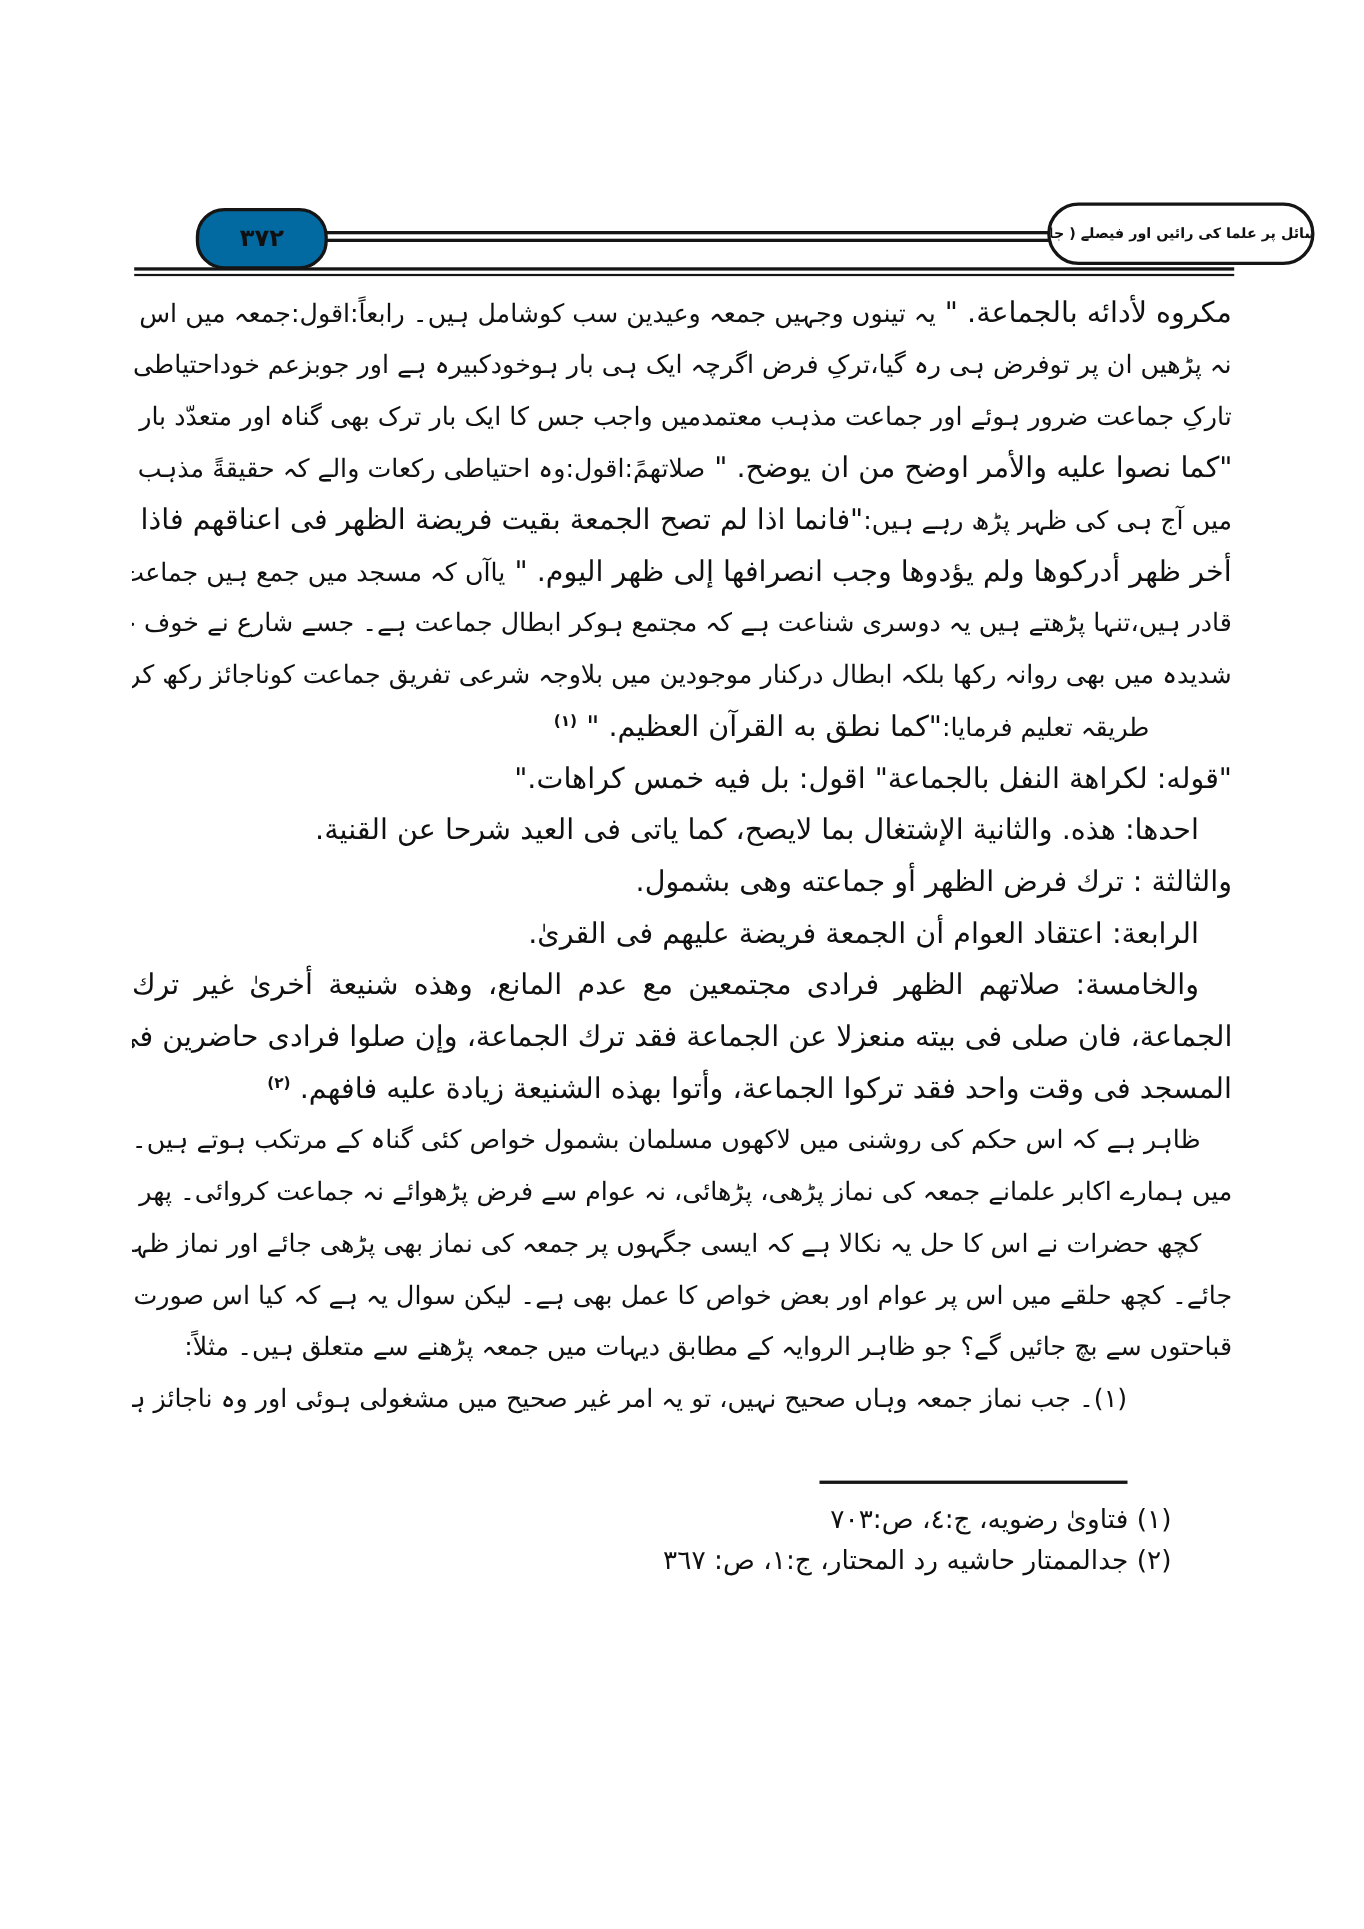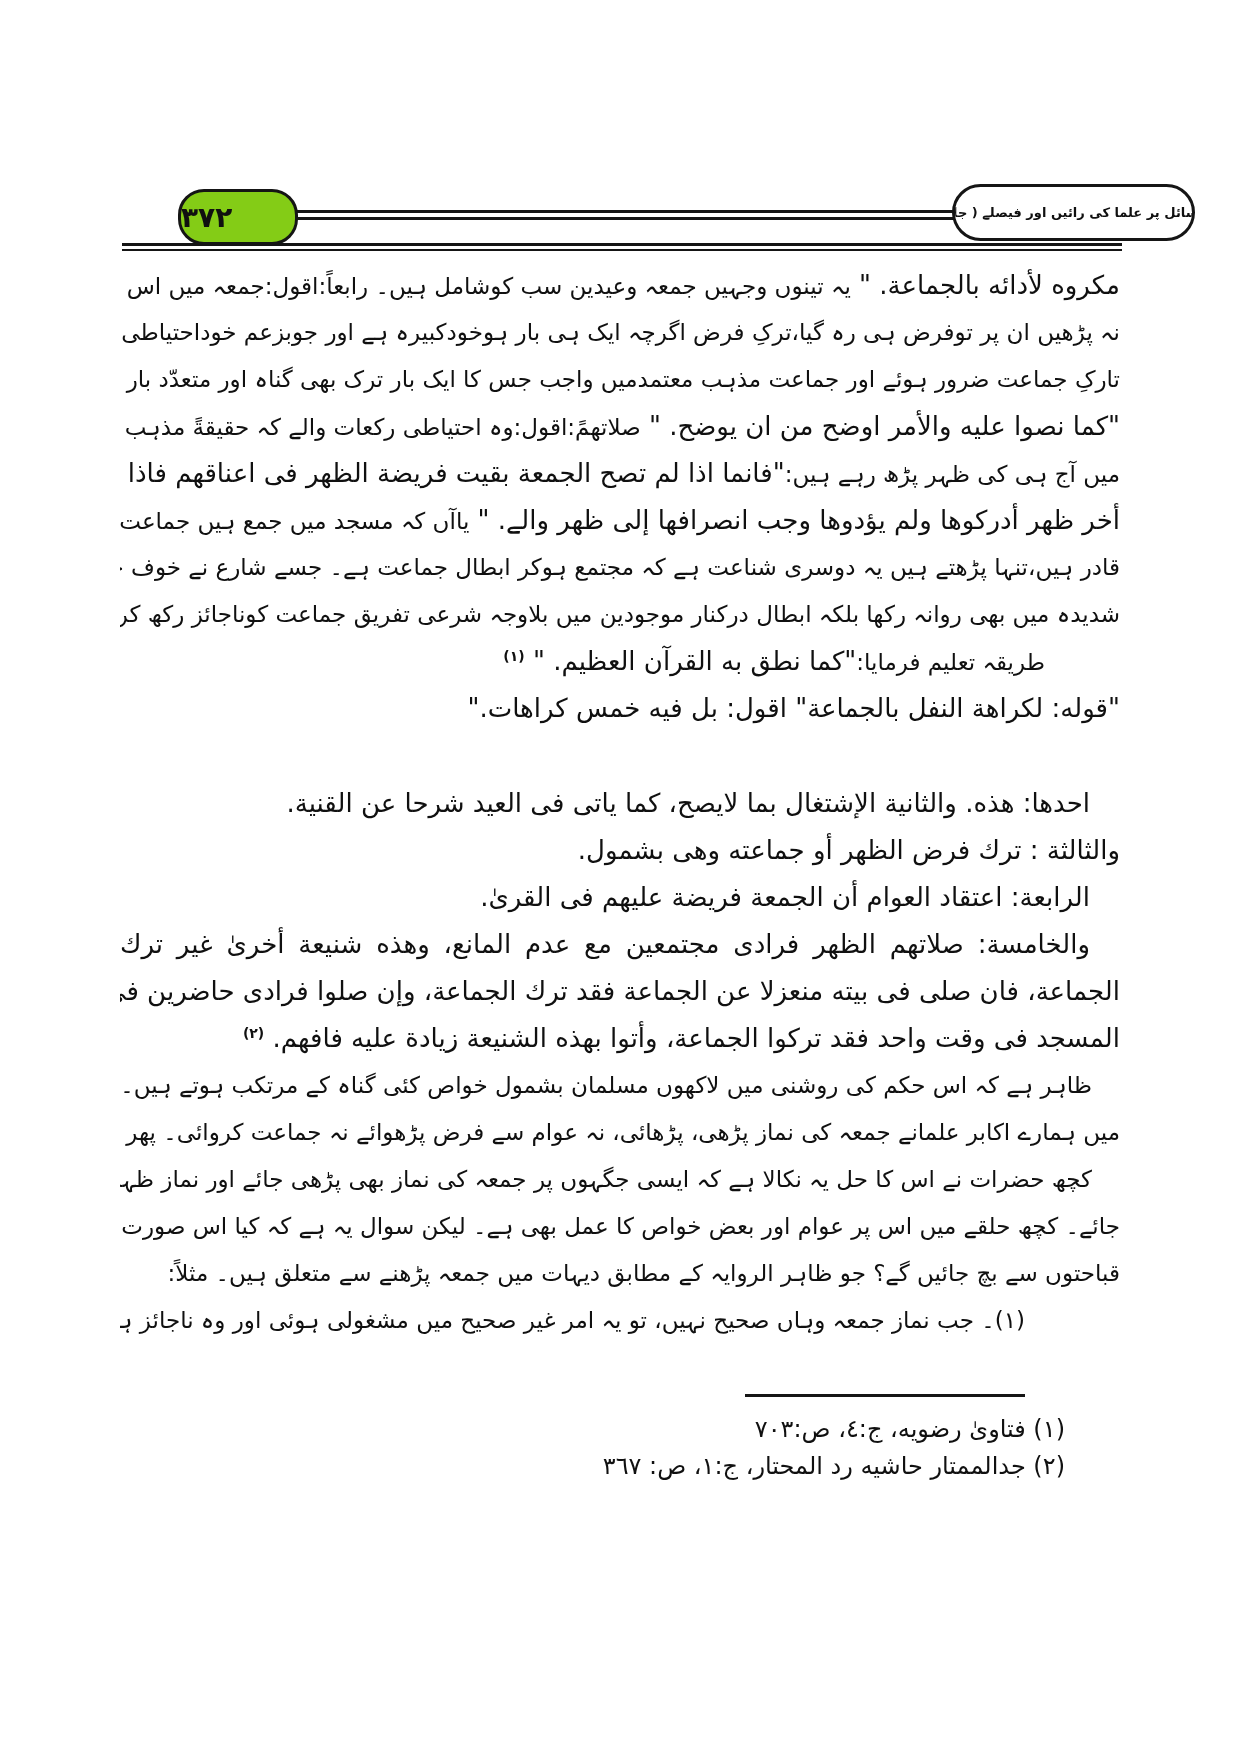--- a/index.html
+++ b/index.html
@@ -5,23 +5,23 @@
   html,body{margin:0;padding:0;}
   body{
     width:1240px;height:1754px;background:#ffffff;position:relative;
     font-family:"DejaVu Sans",sans-serif;color:#101010;overflow:hidden;
   }
   .page{position:absolute;inset:0;background:#ffffff;}
 
   
   .pagenum-box{
     position:absolute;left:178px;top:189px;width:114px;height:50px;
-    border:3px solid #151515;border-radius:26px;background:#84cc16;
-    display:flex;align-items:center;justify-content:flex-end;z-index:2;
-    font-size:28px;font-weight:bold;
+    border:3px solid #151515;border-radius:26px;background:#0369a1;
+    display:flex;align-items:center;justify-content:center;z-index:2;
+    font-size:22px;font-weight:bold;
   }
   .header-connector{
     position:absolute;left:288px;top:210px;width:668px;height:4px;
     border-top:3px solid #151515;border-bottom:3px solid #151515;z-index:1;
   }
   .cartouche{
     position:absolute;left:952px;top:184px;width:243px;height:57px;
     border:3px solid #151515;border-radius:29px;background:#fff;
     display:flex;align-items:center;justify-content:center;z-index:2;
     font-size:13px;font-weight:bold;white-space:nowrap;overflow:hidden;
@@ -73,26 +73,26 @@
 
   <div class="header-rule"></div>
 
   <div class="content">
     <div id="body-lines">
         <div class="line j"><span class="seg-ar">مكروه لأدائه بالجماعة. " </span><span class="seg-ur">یہ تینوں وجہیں جمعہ وعیدین سب کوشامل ہیں۔ </span><span class="seg-ur seg-b">رابعاً</span><span class="seg-ur">:اقول:جمعہ میں اس کے سبب جوظہر</span></div>
         <div class="line j"><span class="seg-ur">نہ پڑھیں ان پر توفرض ہی رہ گیا،ترکِ فرض اگرچہ ایک ہی بار ہوخودکبیرہ ہے اور جوبزعم خوداحتیاطی رکعات پڑھیں وہ بھی</span></div>
         <div class="line j"><span class="seg-ur">تارکِ جماعت ضرور ہوئے اور جماعت مذہب معتمدمیں واجب جس کا ایک بار ترک بھی گناہ اور متعدّد بار ہوتووہ بھی کبیرہ:</span></div>
         <div class="line j"><span class="seg-ar">"كما نصوا علیه والأمر اوضح من ان یوضح. " </span><span class="seg-ur seg-b">صلاتهمً</span><span class="seg-ur">:اقول:وہ احتیاطی رکعات والے کہ حقیقةً مذہب حنفی</span></div>
         <div class="line j"><span class="seg-ur">میں آج ہی کی ظہر پڑھ رہے ہیں:</span><span class="seg-ar">"فانما اذا لم تصح الجمعة بقیت فریضة الظهر فی اعناقهم فاذا نوی</span></div>
-        <div class="line j"><span class="seg-ar">أخر ظهر أدركوها ولم یؤدوها وجب انصرافها إلی ظهر والے. " </span><span class="seg-ur">یاآں کہ مسجد میں جمع ہیں جماعت پر</span></div>
+        <div class="line j"><span class="seg-ar">أخر ظهر أدركوها ولم یؤدوها وجب انصرافها إلی ظهر الیوم. " </span><span class="seg-ur">یاآں کہ مسجد میں جمع ہیں جماعت پر</span></div>
         <div class="line j"><span class="seg-ur">قادر ہیں،تنہا پڑھتے ہیں یہ دوسری شناعت ہے کہ مجتمع ہوکر ابطال جماعت ہے۔ جسے شارع نے خوف جیسی حالت ضرورت</span></div>
         <div class="line j"><span class="seg-ur">شدیدہ میں بھی روانہ رکھا بلکہ ابطال درکنار موجودین میں بلاوجہ شرعی تفریق جماعت کوناجائز رکھ کر ایک ہی جماعت کرنے کا</span></div>
         <div class="line" style="padding-right: 75px;"><span class="seg-ur">طریقہ تعلیم فرمایا:</span><span class="seg-ar">"كما نطق به القرآن العظیم. " </span><sup>(۱)</sup></div>
         <div class="line"><span class="seg-ar">"قوله: لكراهة النفل بالجماعة" اقول: بل فیه خمس كراهات."</span></div>
-        <div class="line" style="padding-right: 30px; margin-top: 48px;"><span class="seg-ar">احدها: هذه. والثانیة الإشتغال بما لایصح، كما یاتی فی العید شرحا عن القنیة.</span></div>
+        <div class="line" style="padding-right: 30px;"><span class="seg-ar">احدها: هذه. والثانیة الإشتغال بما لایصح، كما یاتی فی العید شرحا عن القنیة.</span></div>
         <div class="line"><span class="seg-ar">والثالثة : ترك فرض الظهر أو جماعته وهی بشمول.</span></div>
         <div class="line" style="padding-right: 30px;"><span class="seg-ar">الرابعة: اعتقاد العوام أن الجمعة فریضة علیهم فی القرىٰ.</span></div>
         <div class="line j" style="padding-right: 30px;"><span class="seg-ar">والخامسة: صلاتهم الظهر فرادى مجتمعین مع عدم المانع، وهذه شنیعة أخرىٰ غیر ترك</span></div>
         <div class="line j"><span class="seg-ar">الجماعة، فان صلى فی بیته منعزلا عن الجماعة فقد ترك الجماعة، وإن صلوا فرادى حاضرین فی</span></div>
         <div class="line"><span class="seg-ar">المسجد فی وقت واحد فقد تركوا الجماعة، وأتوا بهذه الشنیعة زیادة علیه فافهم. </span><sup>(۲)</sup></div>
         <div class="line j" style="padding-right: 28px;"><span class="seg-ur">ظاہر ہے کہ اس حکم کی روشنی میں لاکھوں مسلمان بشمول خواص کئی گناہ کے مرتکب ہوتے ہیں۔ مبارک پور جیسی آبادی</span></div>
         <div class="line j"><span class="seg-ur">میں ہمارے اکابر علمانے جمعہ کی نماز پڑھی، پڑھائی، نہ عوام سے فرض پڑھوائے نہ جماعت کروائی۔ پھر ان کا حکم کیا ہوگا؟</span></div>
         <div class="line j" style="padding-right: 28px;"><span class="seg-ur">کچھ حضرات نے اس کا حل یہ نکالا ہے کہ ایسی جگہوں پر جمعہ کی نماز بھی پڑھی جائے اور نماز ظہر بھی با جماعت ادا کی</span></div>
         <div class="line j"><span class="seg-ur">جائے۔ کچھ حلقے میں اس پر عوام اور بعض خواص کا عمل بھی ہے۔ لیکن سوال یہ ہے کہ کیا اس صورت میں ہم ان شرعی</span></div>
         <div class="line"><span class="seg-ur">قباحتوں سے بچ جائیں گے؟ جو ظاہر الروایہ کے مطابق دیہات میں جمعہ پڑھنے سے متعلق ہیں۔ مثلاً:</span></div>

